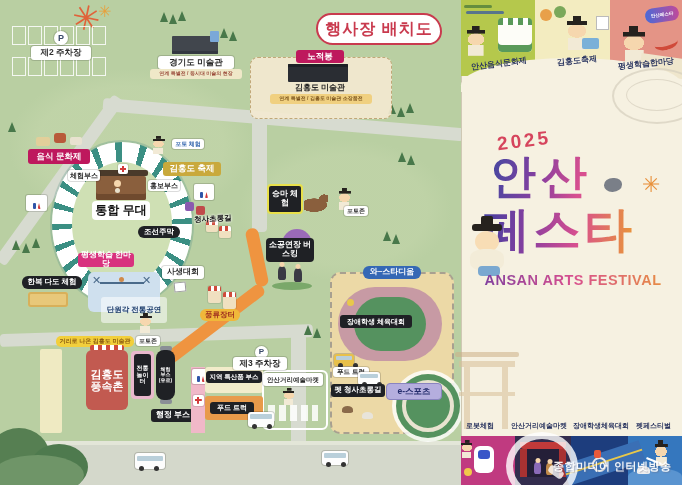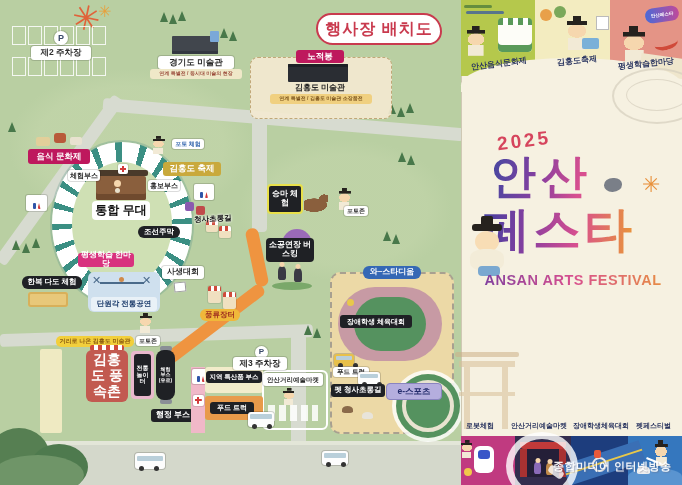--- a/index.html
+++ b/index.html
@@ -145,33 +145,33 @@
   <div class="lbl" style="left:78px;top:253px;width:56px;height:14px;background:#d8327e;color:#fff;font-size:8px">평생학습 한마당</div>
   <div class="lbl white" style="left:162px;top:266px;width:42px;height:13px;font-size:8px">사생대회</div>
   <div class="abs" style="left:174px;top:282px;width:10px;height:8px;background:#fff;border:1px solid #999;transform:rotate(-6deg)"></div>
   <div class="lbl dark" style="left:22px;top:276px;width:60px;height:13px;border-radius:6px;font-size:7.5px">한복 다도 체험</div>
   <div class="abs" style="left:28px;top:292px;width:40px;height:15px;background:#e8c87a;border-radius:3px;box-shadow:inset 0 0 0 2px #d8b05a"></div>
   <div class="abs" style="left:88px;top:272px;width:72px;height:40px;background:#cfe0ee;border-radius:6px"></div>
   <div class="abs" style="left:92px;top:274px;font-size:11px;color:#4a6a8a;font-weight:700">✕</div>
   <div class="abs" style="left:142px;top:274px;font-size:11px;color:#4a6a8a;font-weight:700">✕</div>
   <div class="abs" style="left:100px;top:282px;width:44px;height:1.5px;background:#4a6a8a"></div>
   <div class="abs" style="left:119px;top:277px;width:5px;height:5px;border-radius:50%;background:#d08a4a"></div>
-  <div class="lbl" style="left:91px;top:297px;width:66px;height:14px;background:rgba(255,255,255,.55);color:#1a3a6a;font-size:7.5px">단원각 전통공연</div>
+  <div class="lbl" style="left:101px;top:297px;width:66px;height:26px;background:rgba(255,255,255,.55);color:#1a3a6a;font-size:7.5px">단원각 전통공연</div>
 
   <div class="stall" style="left:208px;top:286px;width:13px;height:17px"></div>
   <div class="stall" style="left:223px;top:292px;width:13px;height:17px"></div>
   <div class="lbl" style="left:200px;top:309px;width:40px;height:12px;background:#f0b83a;color:#a03020;font-size:7.5px;border-radius:6px">풍류장터</div>
 
   <div class="lbl" style="left:56px;top:336px;width:78px;height:11px;background:#f2cf3c;color:#8a5a10;font-size:6px;border-radius:5px">거리로 나온 김홍도 미술관</div>
   <div class="lbl white" style="left:136px;top:336px;width:24px;height:10px;font-size:6px">포토존</div>
   <div class="kchar" style="left:139px;top:313px;width:13px;height:20px"></div>
 
   <div class="abs" style="left:40px;top:349px;width:22px;height:84px;background:#efeac2;border-radius:2px"></div>
   <div class="abs" style="left:90px;top:345px;width:34px;height:6px;background:repeating-linear-gradient(90deg,#d04a3a 0 4px,#fff 4px 8px);border-radius:2px"></div>
-  <div class="lbl" style="left:86px;top:350px;width:42px;height:52px;background:#c25a50;color:#fff;font-size:14px;border-radius:6px">김홍도 풍속촌</div>
+  <div class="lbl" style="left:86px;top:350px;width:42px;height:60px;background:#c25a50;color:#fff;font-size:11px;border-radius:6px">김홍도 풍속촌</div>
   <div class="abs" style="left:131px;top:351px;width:23px;height:48px;background:#e8b8cc;border-radius:4px"></div>
   <div class="lbl dark" style="left:134px;top:354px;width:17px;height:42px;font-size:6px;border-radius:3px">전통 놀이터</div>
   <div class="abs" style="left:160px;top:346px;width:12px;height:5px;background:#8a8f96;border-radius:2px"></div>
   <div class="abs" style="left:160px;top:399px;width:12px;height:5px;background:#8a8f96;border-radius:2px"></div>
   <div class="lbl dark" style="left:156px;top:350px;width:19px;height:50px;font-size:5px;border-radius:8px">체험 부스 (유료)</div>
   <div class="lbl dark" style="left:151px;top:409px;width:44px;height:13px;font-size:8px">행정 부스</div>
 
   <div class="abs" style="left:191px;top:367px;width:14px;height:66px;background:#f0b8c8"></div>
   <div class="wc" style="left:192px;top:369px;width:13px;height:11px">
       <i class="m"></i>

